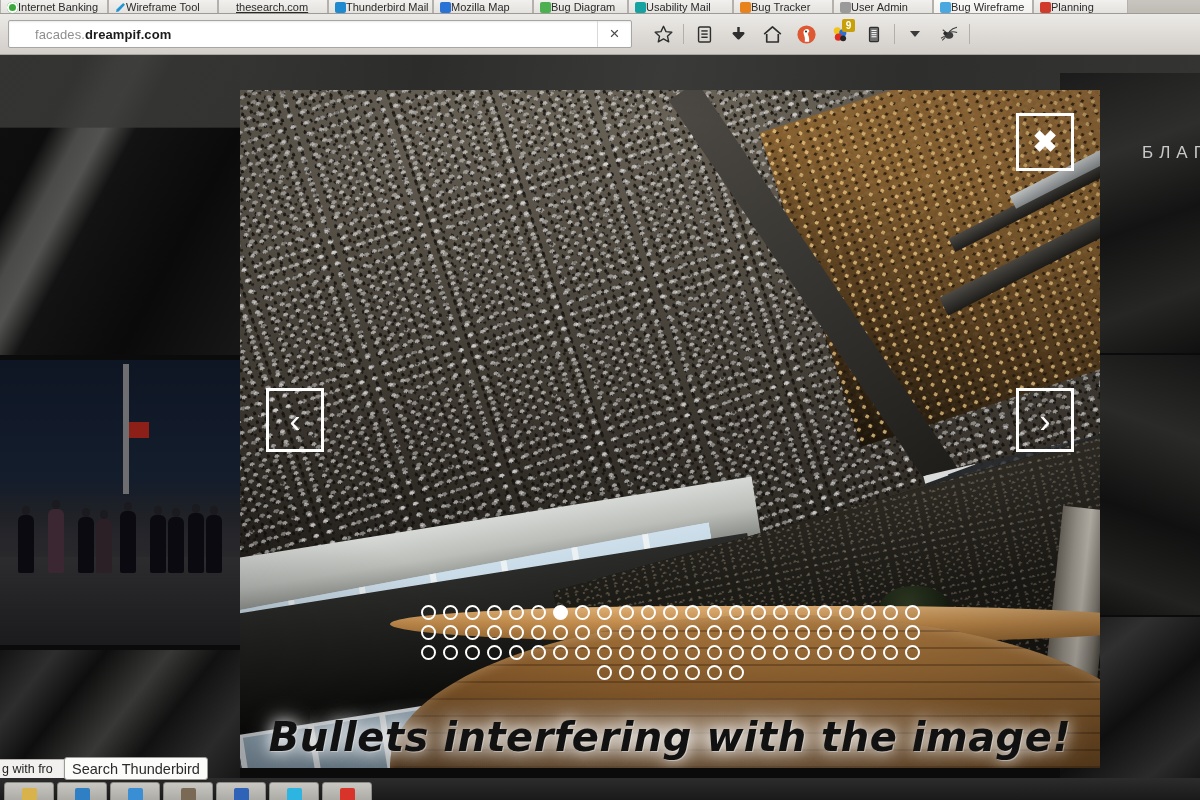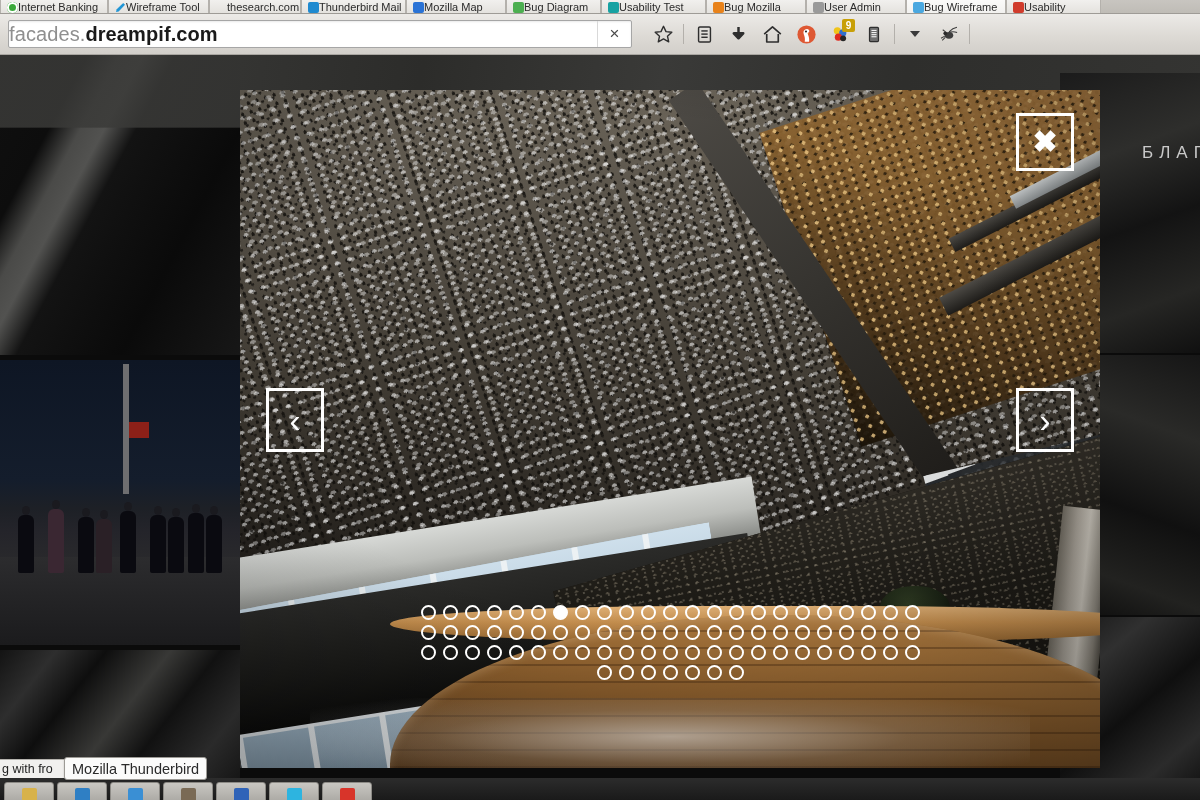--- a/index.html
+++ b/index.html
@@ -113,22 +113,22 @@
     margin-left: 4px;
     background: #ffffff;
     border: 1px solid #a6a6a6;
     border-radius: 2px;
     display: flex;
     align-items: center;
     box-shadow: inset 0 1px 2px rgba(0,0,0,.09);
   }
   #url-text {
     flex: 1;
-    padding-left: 0;
-    font-size: 20px;
+    padding-left: 26px;
+    font-size: 13px;
     color: #8f8f8f;
     letter-spacing: .1px;
     white-space: nowrap;
     overflow: hidden;
     font-family: "Liberation Sans", sans-serif;
   }
   #url-text b { color: #1a1a1a; font-weight: bold; }
 
   #url-clear {
     width: 34px; height: 26px;
@@ -801,68 +801,69 @@
           <div class="bullet"></div>
           <div class="bullet"></div>
           <div class="bullet"></div>
           <div class="bullet"></div>
           <div class="bullet"></div>
           <div class="bullet"></div>
         </div>
       </div>
 
     <div id="caption-fog"></div>
+    <div id="caption">Bullets interfering with the image!</div>
   </div>
 
   <div id="browser-chrome">
 
     <div id="tab-strip">
         <div class="tab" style="width: 108px;">
           <span class="tab-favicon fav-green"></span>
           <span class="tab-label">Internet Banking</span>
         </div>
-        <div class="tab" style="width: 101px;">
+        <div class="tab" style="width: 110px;">
           <span class="tab-favicon fav-pen"></span>
           <span class="tab-label">Wireframe Tool</span>
         </div>
-        <div class="tab" style="width: 92px;">
+        <div class="tab" style="width: 110px; text-decoration: underline;">
           <span class="tab-favicon fav-none"></span>
           <span class="tab-label">thesearch.com</span>
         </div>
         <div class="tab" style="width: 105px; margin-top: 12px;">
           <span class="tab-favicon fav-blue"></span>
           <span class="tab-label">Thunderbird Mail</span>
         </div>
         <div class="tab" style="width: 100px;">
           <span class="tab-favicon fav-gblue"></span>
           <span class="tab-label">Mozilla Map</span>
         </div>
         <div class="tab" style="width: 95px; margin-top: 32px;">
           <span class="tab-favicon fav-greenb"></span>
           <span class="tab-label">Bug Diagram</span>
         </div>
         <div class="tab" style="width: 105px;">
           <span class="tab-favicon fav-teal"></span>
-          <span class="tab-label">Usability Test</span>
+          <span class="tab-label">Usability Mail</span>
         </div>
         <div class="tab" style="width: 100px;">
           <span class="tab-favicon fav-orange"></span>
-          <span class="tab-label">Bug Mozilla</span>
+          <span class="tab-label">Bug Tracker</span>
         </div>
         <div class="tab" style="width: 100px;">
           <span class="tab-favicon fav-grey"></span>
           <span class="tab-label">User Admin</span>
         </div>
         <div class="tab active" style="width: 100px;">
           <span class="tab-favicon fav-lblue"></span>
           <span class="tab-label">Bug Wireframe</span>
         </div>
         <div class="tab" style="width: 95px;">
           <span class="tab-favicon fav-red"></span>
-          <span class="tab-label">Usability</span>
+          <span class="tab-label">Planning</span>
         </div>
       </div>
 
     <div id="nav-bar">
 
       <div id="url-wrap">
         <div id="url-text"><span>facades.</span><b>dreampif.com</b></div>
         <div id="url-clear">×</div>
       </div>
 
@@ -951,21 +952,21 @@
       </div>
     </div>
   </div>
 
   <div id="status-bar">
     <span>g with fro</span>
     <span style="display:inline-block;width:119px"></span>
     <span>m…</span>
   </div>
 
-  <div id="tooltip">Mozilla Thunderbird</div>
+  <div id="tooltip">Search Thunderbird</div>
 
   <div id="taskbar">
       <div class="task-item">
         <div class="task-ico" style="background: rgb(216, 178, 74);"></div>
       </div>
       <div class="task-item">
         <div class="task-ico" style="background: rgb(47, 127, 196);"></div>
       </div>
       <div class="task-item">
         <div class="task-ico" style="background: rgb(58, 143, 212);"></div>

